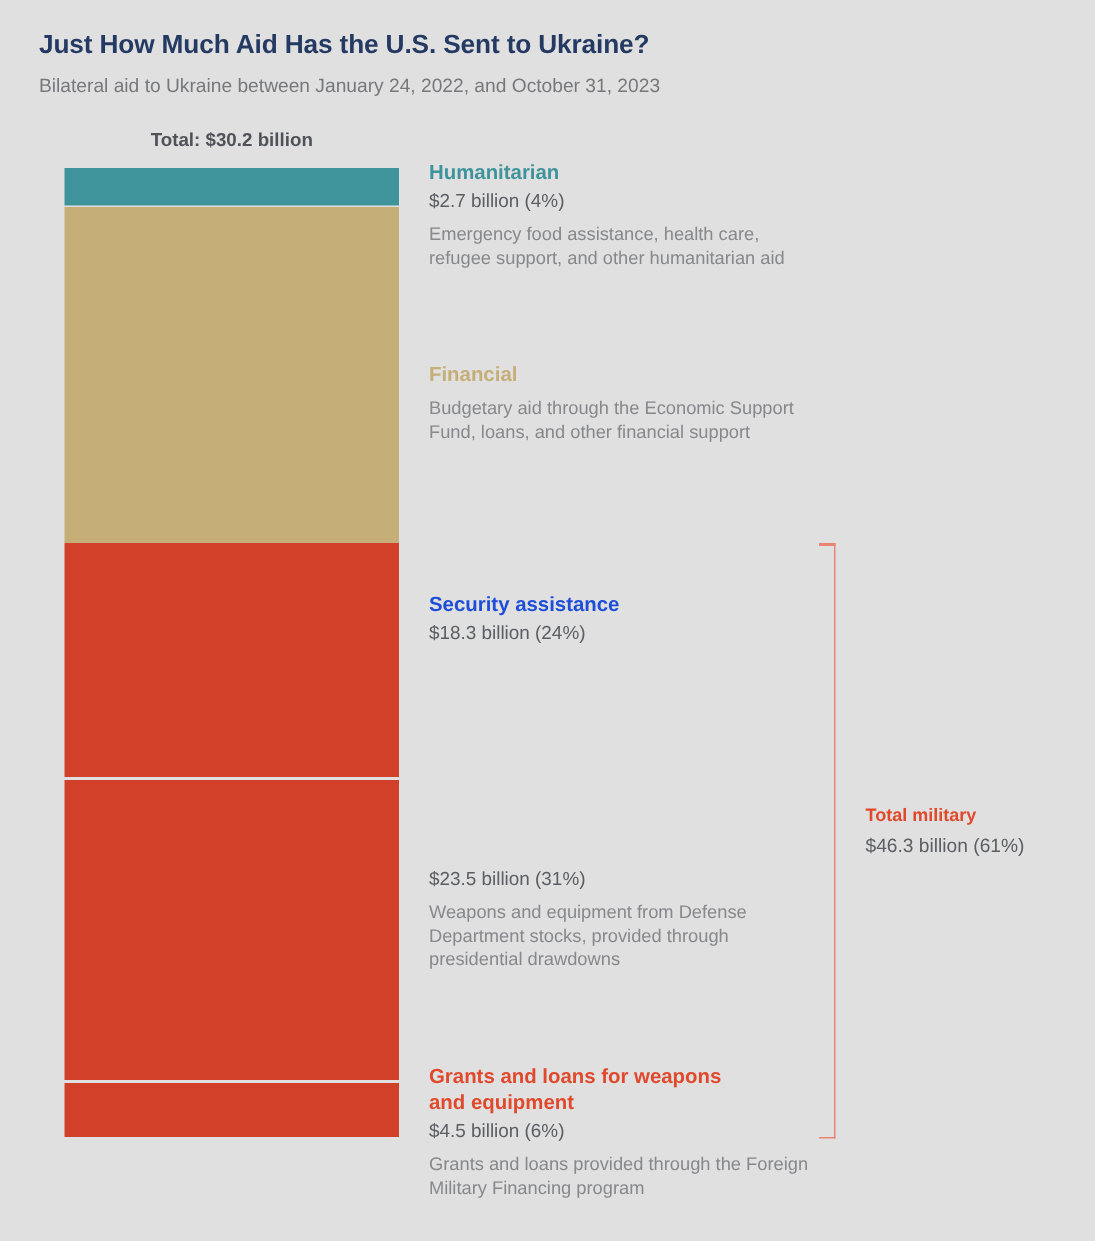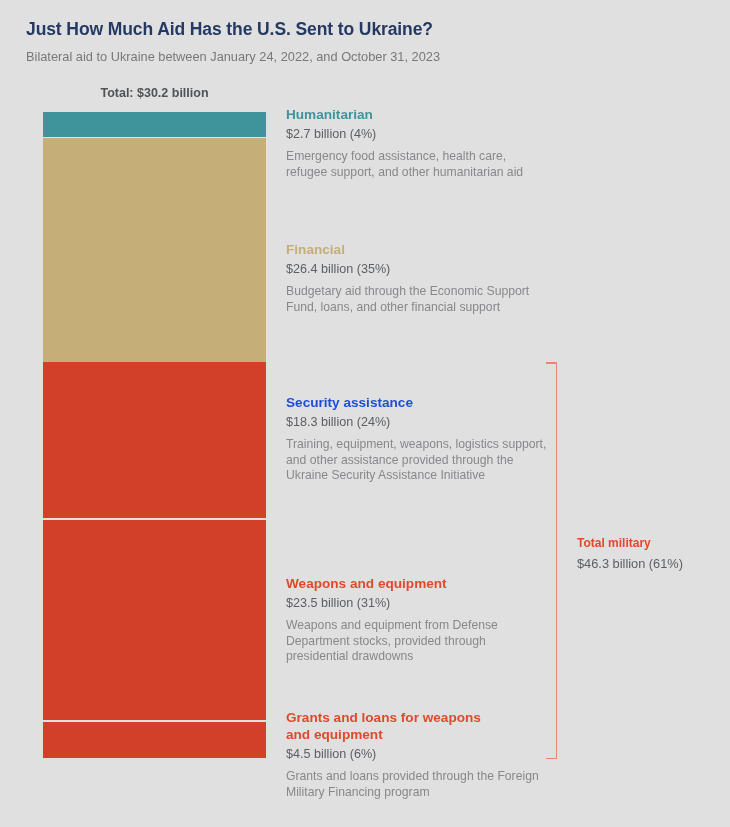--- a/index.html
+++ b/index.html
@@ -152,32 +152,29 @@
 </div>
 
 <div class="callout" style="top:94px;margin-top:12px;">
   <p class="callout-title" style="color:#3f949c;">Humanitarian</p>
   <p class="callout-value">$2.7 billion (4%)</p>
   <p class="callout-desc">Emergency food assistance, health care, refugee support, and other humanitarian aid</p>
 </div>
 
 <div class="callout" style="top:221px;">
   <p class="callout-title" style="color:#c5ae78;margin-top:20px;">Financial</p>
-  <p class="callout-value">$26.4 billion (35%)</p>
   <p class="callout-desc">Budgetary aid through the Economic Support Fund, loans, and other financial support</p>
 </div>
 
 <div class="callout" style="top:394px;">
   <p class="callout-title" style="color:#1d4ed8;">Security assistance</p>
   <p class="callout-value">$18.3 billion (24%)</p>
-  <p class="callout-desc">Training, equipment, weapons, logistics support, and other assistance provided through the Ukraine Security Assistance Initiative</p>
 </div>
 
 <div class="callout" style="top:575px;">
-  <p class="callout-title" style="color:#e0492c;">Weapons and equipment</p>
   <p class="callout-value">$23.5 billion (31%)</p>
   <p class="callout-desc">Weapons and equipment from Defense Department stocks, provided through presidential drawdowns</p>
 </div>
 
 <div class="callout" style="top:709px;">
   <p class="callout-title" style="color:#e0492c;width:200px;">Grants and loans for weapons and equipment</p>
   <p class="callout-value">$4.5 billion (6%)</p>
   <p class="callout-desc">Grants and loans provided through the Foreign Military Financing program</p>
 </div>
 

